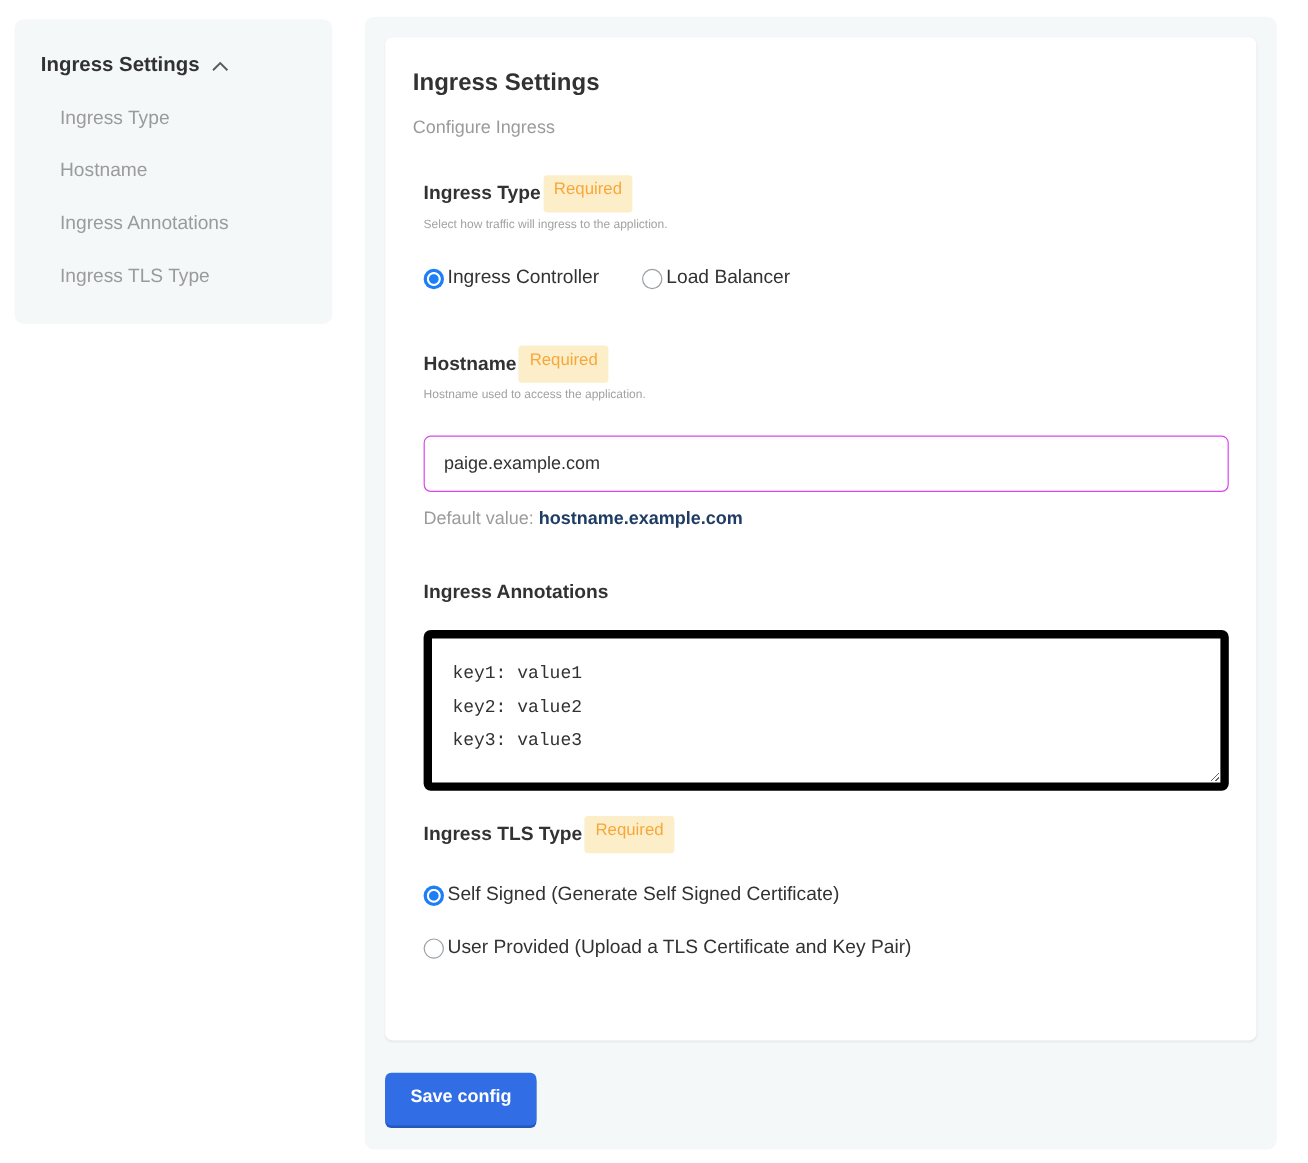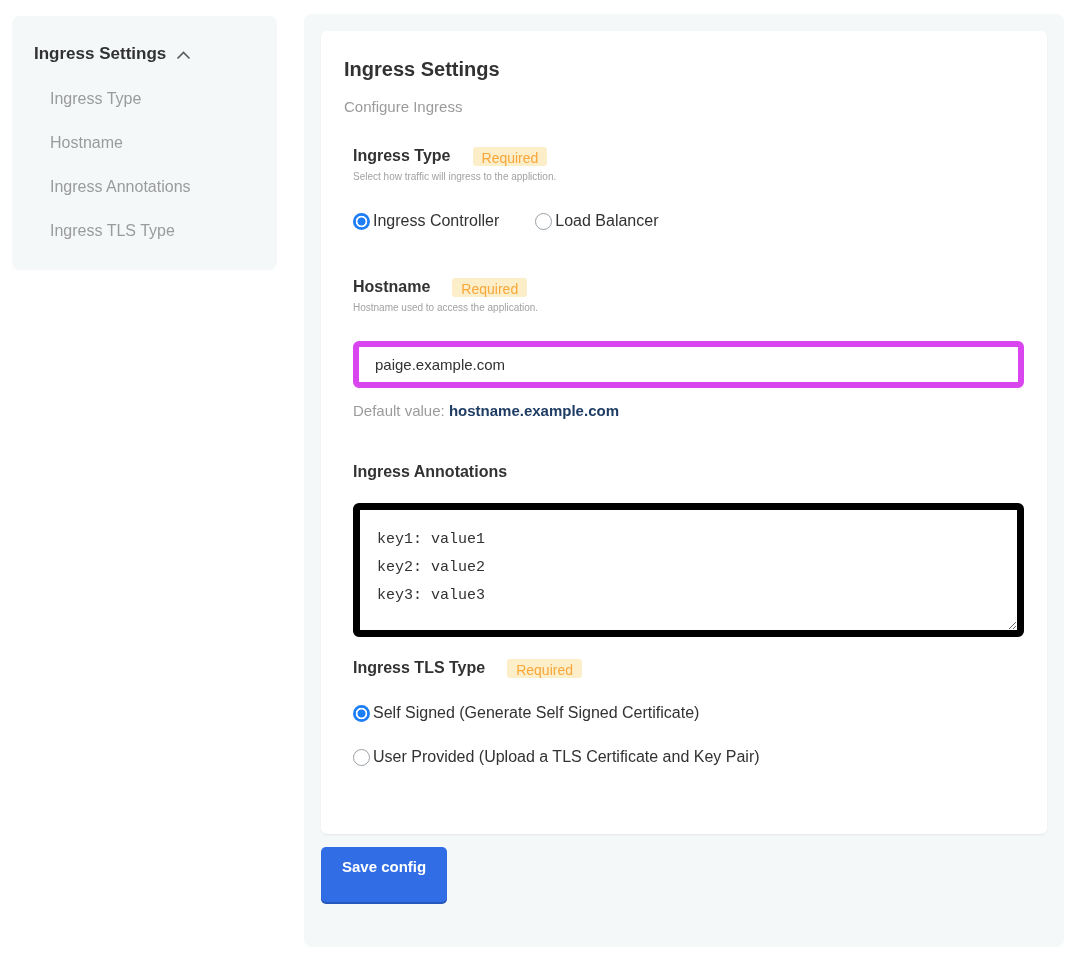--- a/index.html
+++ b/index.html
@@ -46,25 +46,25 @@
     box-shadow: 0 1px 2px rgba(0,0,0,0.07);
     padding: 26px 23px 68px 23px;
   }
   .card-title { font-size: 20px; font-weight: bold; color: #323232; line-height: 24px; }
   .card-subtitle { margin-top: 17px; font-size: 15px; color: #9b9b9b; }
 
   .section { padding-left: 9px; }
   .section-head { display: flex; align-items: center; }
   .section-label { font-size: 16px; font-weight: bold; color: #323232; line-height: 20px; }
   .badge {
-    margin-left: 22px;
+    margin-left: 2px;
     background: #fbeec9;
     color: #f8a73a;
     font-size: 14px;
-    padding: 3px 9px 0 9px;
+    padding: 3px 9px 12px 9px;
     border-radius: 3px;
     line-height: 16px;
   }
   .help-text { margin-top: 5px; font-size: 10px; color: #a2a2a2; }
 
   
   .radio-row { display: flex; align-items: center; gap: 36px; }
   .radio { display: flex; align-items: center; gap: 3px; cursor: pointer; }
   .radio-dot { width: 17px; height: 17px; border-radius: 50%; flex: 0 0 17px; }
   .radio-dot.selected {
@@ -72,21 +72,21 @@
   }
   .radio-dot.unselected { background: #ffffff; border: 1.5px solid #9aa0a5; }
   .radio-label { font-size: 16px; color: #323232; }
 
   
   .text-input {
     display: block;
     width: 100%;
     height: 47px;
     margin-top: 28px;
-    border: 6px solid #d946ef;
+    border: 1px solid #d946ef;
     border-radius: 6px;
     padding: 0 16px;
     font-size: 15px;
     font-family: "Liberation Sans", sans-serif;
     color: #323232;
     background: #ffffff;
     outline: none;
   }
   .default-line { margin-top: 14px; font-size: 15px; }
   .default-label { color: #9b9b9b; }
@@ -113,30 +113,30 @@
 
   
   .sec-ingress-type { margin-top: 31px; }
   .sec-ingress-type .radio-row { margin-top: 30px; }
   .sec-hostname { margin-top: 47px; }
   .sec-annotations { margin-top: 43px; }
   .sec-tls { margin-top: 21px; }
 
   
   .save-btn {
-    margin-top: 13px;
+    margin-top: 27px;
     display: inline-block;
     background: #316de4;
     color: #ffffff;
     font-family: "Liberation Sans", sans-serif;
     font-size: 15px;
     font-weight: bold;
     border: none;
     border-radius: 5px;
-    padding: 11px 21px 27px 21px;
+    padding: 11px 21px 16px 21px;
     box-shadow: 0 2px 0 #2557bc;
     cursor: pointer;
   }
 </style>
 </head>
 <body>
 
 <div class="page">
 
   <aside class="sidebar">

